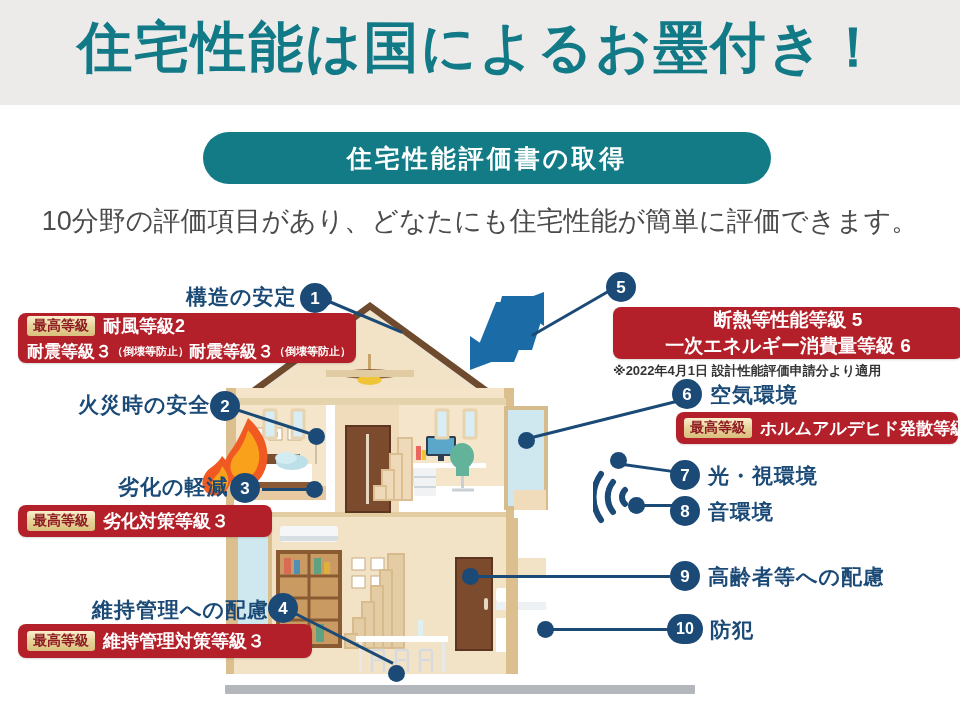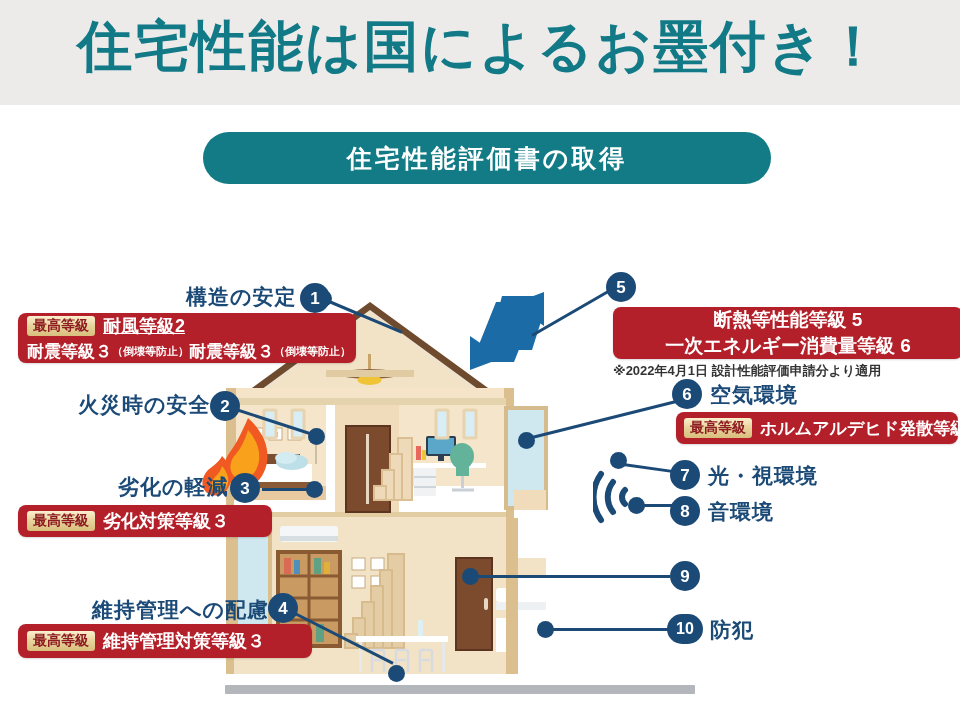--- a/index.html
+++ b/index.html
@@ -12,21 +12,21 @@
   #root{position:relative;width:960px;height:720px;}
 
   
   .header-band{
     position:absolute;left:0;top:0;width:960px;height:105px;
     background:#ecebe9;
   }
   .main-title{
     position:absolute;left:0;top:14px;width:960px;
     text-align:center;
-    font-family:Liberation Serif, serif;
+    font-family:Liberation Sans, sans-serif;
     font-size:55px;font-weight:700;color:#117a86;
     letter-spacing:2px;line-height:1.2;
     white-space:nowrap;
   }
 
   
   .pill{
     position:absolute;left:203px;top:132px;width:568px;height:52px;
     background:#127b85;border-radius:26px;
     display:flex;align-items:center;justify-content:center;
@@ -96,20 +96,21 @@
 
 <div id="root">
 
   <div class="header-band"></div>
   <div class="main-title">住宅性能は国によるお墨付き！</div>
 
   <div class="pill">
     <span>住宅性能評価書の取得</span>
   </div>
 
+  <div class="subtitle">10分野の評価項目があり、どなたにも住宅性能が簡単に評価できます。</div>
 
   <div class="house-wrap">
     <svg width="600" height="450" viewBox="0 0 600 450">
       <defs>
         <linearGradient id="wallG" x1="0" y1="0" x2="0" y2="1">
           <stop offset="0%" stop-color="#f6e4c8"></stop>
             <stop offset="100%" stop-color="#eed9b8"></stop>
         </linearGradient>
       </defs>
 
@@ -316,21 +317,21 @@
   <div class="dot" style="left:628px;top:497px;"></div>
   <div class="dot" style="left:462px;top:568px;"></div>
   <div class="dot" style="left:537px;top:621px;"></div>
 
   <div class="itemlabel" style="left:186px;top:283px;">構造の安定</div>
   <div class="num" style="left:300px;top:283px;">1</div>
   <div class="plaque" style="left:18px;top:313px;width:320px;height:50px;padding:0 9px;">
     <div class="rows">
       <div class="row" style="margin-bottom:2px;">
         <span class="topgrade">最高等級</span>
-        <span class="gtxt" style="font-size:18px;text-decoration:underline;">耐風等級2</span>
+        <span class="gtxt" style="font-size:18px;">耐風等級2</span>
       </div>
       <div class="row">
         <span class="gtxt" style="font-size:17px;">耐震等級３</span>
         <span class="small-paren">（倒壊等防止）</span>
         <span class="gtxt" style="font-size:17px;">耐震等級３</span>
         <span class="small-paren">（倒壊等防止）</span>
       </div>
     </div>
   </div>
 
@@ -377,17 +378,18 @@
     </div>
   </div>
 
   <div class="num" style="left:670px;top:460px;">7</div>
   <div class="itemlabel" style="left:708px;top:462px;">光・視環境</div>
 
   <div class="num" style="left:670px;top:496px;">8</div>
   <div class="itemlabel" style="left:708px;top:498px;">音環境</div>
 
   <div class="num" style="left:670px;top:561px;">9</div>
+  <div class="itemlabel" style="left:708px;top:563px;">高齢者等への配慮</div>
 
   <div class="num wide" style="left:667px;top:614px;">10</div>
   <div class="itemlabel" style="left:710px;top:616px;">防犯</div>
 
 </div>
 
 </body></html>

